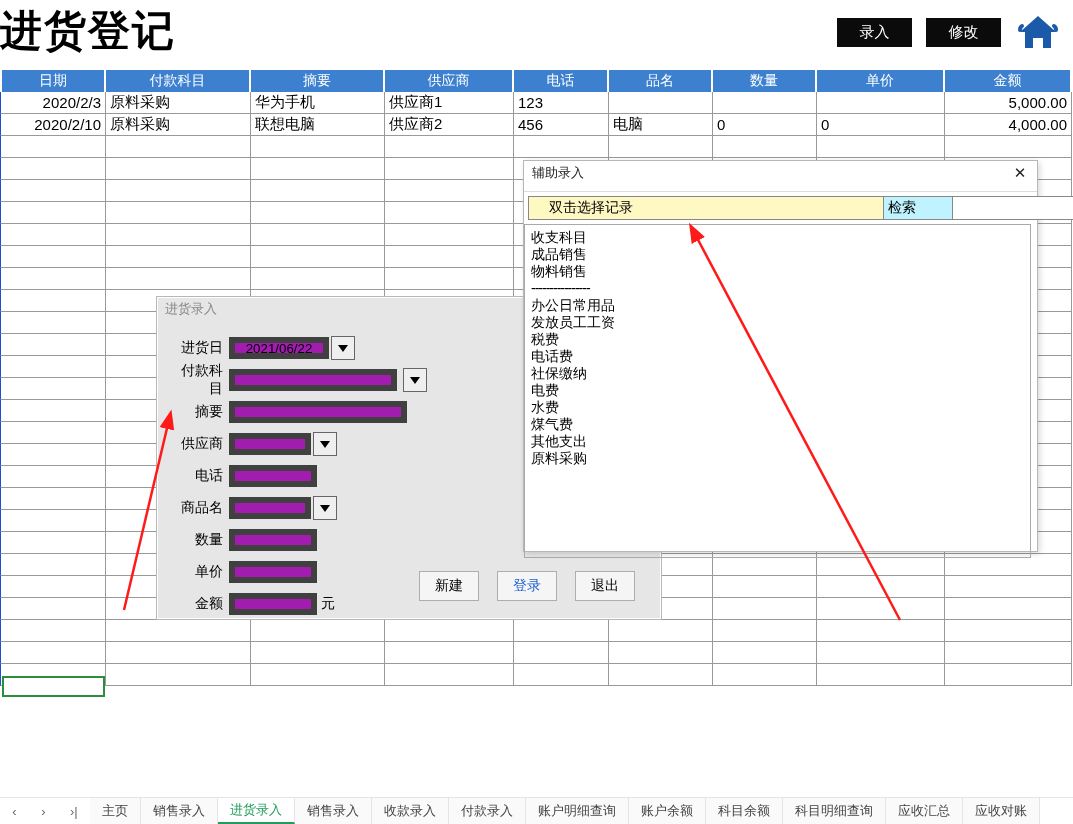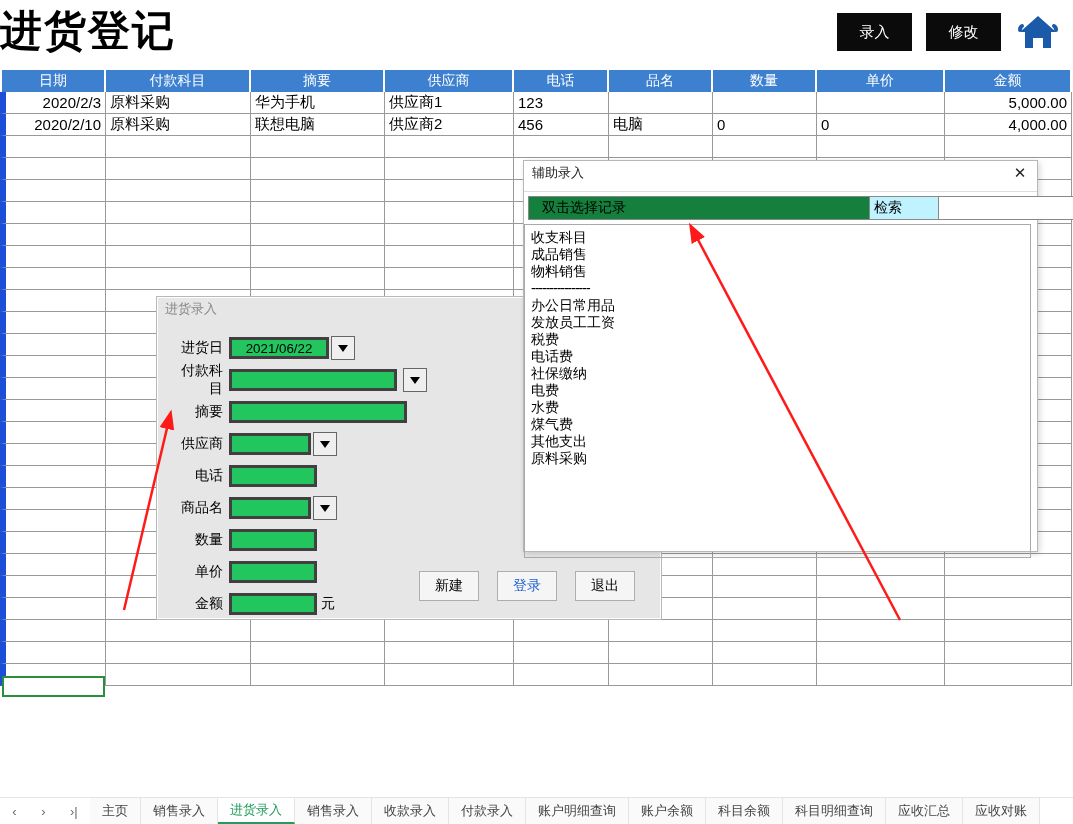--- a/index.html
+++ b/index.html
@@ -1,57 +1,57 @@
 <!DOCTYPE html>
 <html><head>
 <meta charset="utf-8">
 <style>
 html,body{margin:0;padding:0;font-family:"Microsoft YaHei",Arial,sans-serif;background:#fff}
 .page{width:1073px;height:824px;position:relative;overflow:hidden}
 .title-bar{position:relative;height:66px;background:#fff;border-bottom:4px solid #fff}
 .title{font-family:"SimHei","Heiti SC",sans-serif;font-size:42px;font-weight:900;text-align:left;line-height:62px;letter-spacing:2px}
 .top-buttons{position:absolute;right:12px;top:9px;display:flex;gap:14px;align-items:center}
-.btn-dark{background:#0b0b0b;color:#fff;font-size:15px;width:75px;height:38px;display:flex;align-items:center;justify-content:center;cursor:pointer}
+.btn-dark{background:#0b0b0b;color:#fff;font-size:15px;width:75px;height:29px;display:flex;align-items:center;justify-content:center;cursor:pointer}
 .home-ico{width:46px;height:46px;display:flex;align-items:center;justify-content:center;cursor:pointer}
 .header-row{display:flex;height:22px}
 .hcell{background:#3c80cf;color:#fff;font-size:14px;display:flex;align-items:center;justify-content:center;border-right:2.5px solid #fff;box-sizing:border-box}
 .hcell:first-child{border-left:2.5px solid #fff}
 .body-rows{}
 .row{display:flex;height:22px}
 .cell{border-right:1px solid #999;border-bottom:1px solid #999;box-sizing:border-box;font-size:15px;padding:0 4px;display:flex;align-items:center;font-family:"SimSun","NSimSun",sans-serif}
 .cell.right{justify-content:flex-end}
-.row .cell:first-child{border-left:6px solid #1d4ed8}
+.row .cell:first-child{border-left:1px solid #1d4ed8}
 
 .c0{width:106px}.c1{width:145px}.c2{width:134px}.c3{width:129px}.c4{width:95px}.c5{width:104px}.c6{width:104px}.c7{width:128px}.c8{width:127px}
 
 .footer{position:absolute;left:0;right:0;bottom:0;height:26px;background:#fff;border-top:1px solid #e4e4e4;display:flex;font-size:13px;align-items:stretch}
 .nav-left{width:90px;display:flex;align-items:center;justify-content:space-around;color:#6b6b6b}
 .nav-left span{cursor:pointer;font-size:13px}
 .tab{padding:0 12px;display:flex;align-items:center;color:#444;border-right:1px solid #e4e4e4;cursor:pointer;background:#fafafa}
 .tab.active{color:#209d5c;border-bottom:2px solid #209d5c;background:#fff}
 
 .dlg1{position:absolute;left:156px;top:296px;width:504px;height:322px;background:#e6e6e6;border:1px solid #b7b7b7;box-shadow:0 0 0 1px #fff inset;font-size:14px;font-family:"SimSun","Microsoft YaHei",sans-serif}
 .dlg1 .titlebar{height:22px;padding:3px 8px;color:#888;font-size:13px}
 .dlg1 .body{padding:8px 14px 0 14px;position:relative}
 .frow{display:flex;align-items:center;height:30px;margin-bottom:2px}
 .flabel{width:52px;text-align:right;margin-right:6px}
-.finput{height:22px;border:3px solid #404040;background:#22c55e;box-sizing:border-box}
+.finput{height:22px;border:6px solid #404040;background:#a21caf;box-sizing:border-box}
 .dropbtn{width:22px;height:22px;background:#efefef;border:1px solid #666;display:flex;align-items:center;justify-content:center;margin-left:2px;cursor:pointer}
 .tri-down{width:0;height:0;border-left:5px solid transparent;border-right:5px solid transparent;border-top:7px solid #000}
 .rowno{position:absolute;right:10px;top:8px;font-size:14px}
 .rowno .under{border-bottom:1px solid #333;display:inline-block;width:36px;text-align:right}
 .dlg-btns{position:absolute;right:26px;bottom:18px;display:flex;gap:18px}
 .btn{width:58px;height:28px;background:#f5f5f5;border:1px solid #aeaeae;display:flex;align-items:center;justify-content:center;cursor:pointer;font-size:14px}
 .btn.primary{color:#1b5fcf}
 
 .dlg2{position:absolute;left:523px;top:160px;width:513px;height:390px;background:#fff;border:1px solid #b7b7b7;box-shadow:2px 2px 6px rgba(0,0,0,.15);font-family:"SimSun",sans-serif}
 .dlg2 .titlebar{height:24px;padding:3px 8px;font-size:13px;color:#222;display:flex;justify-content:space-between;align-items:flex-start;border-bottom:1px solid #ddd}
 .close-x{width:18px;height:18px;display:flex;align-items:center;justify-content:center;cursor:pointer;font-size:15px}
 .dlg2 .searchbar{display:flex;height:24px;margin:4px}
-.yellowbox{flex:0 0 314px;background:#15803d;border:1px solid #888;padding:0 13px;font-size:14px;display:flex;align-items:center}
+.yellowbox{flex:0 0 314px;background:#fef9c3;border:1px solid #888;padding:0 20px;font-size:14px;display:flex;align-items:center}
 .bluebox{flex:0 0 60px;background:#bff3ff;border:1px solid #888;border-left:none;display:flex;align-items:center;padding:0 4px;font-size:14px;cursor:pointer}
 .whitebox{flex:1;border:1px solid #888;border-left:none;background:#fff}
 .listarea{margin:0 6px 6px 0;border:1px solid #aaa;height:324px;padding:4px 6px;font-size:14px;line-height:17px;overflow:hidden}
 .listarea .item{white-space:pre}
 .dash{letter-spacing:-1px}
 
 .editcell{position:absolute;left:2px;top:676px;width:103px;height:21px;border:2px solid #2a8f3d;background:#fff;box-sizing:border-box}
 
 .arrow{position:absolute;pointer-events:none}
 </style>

